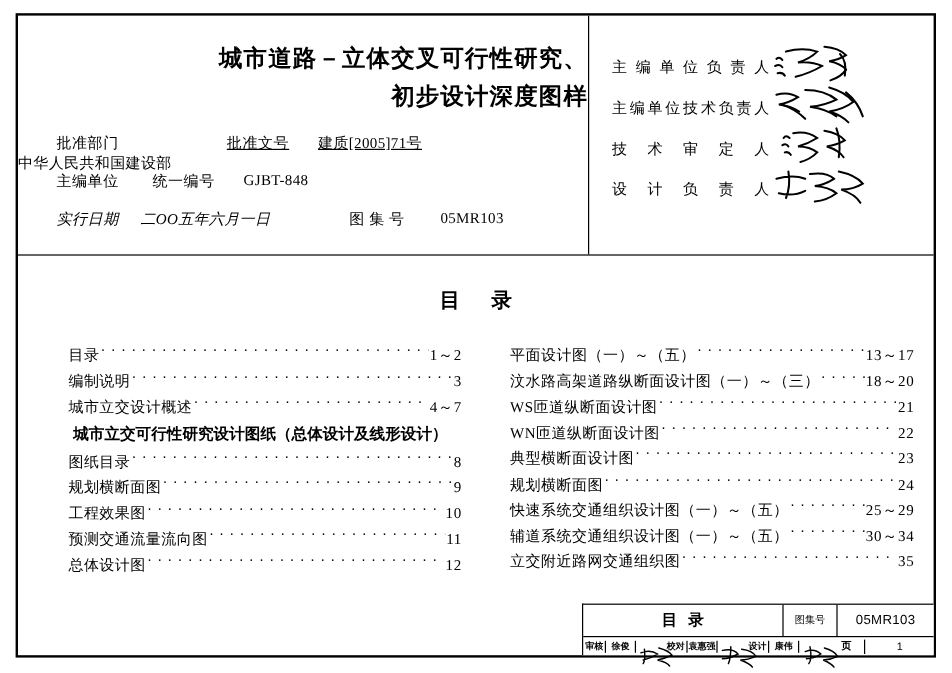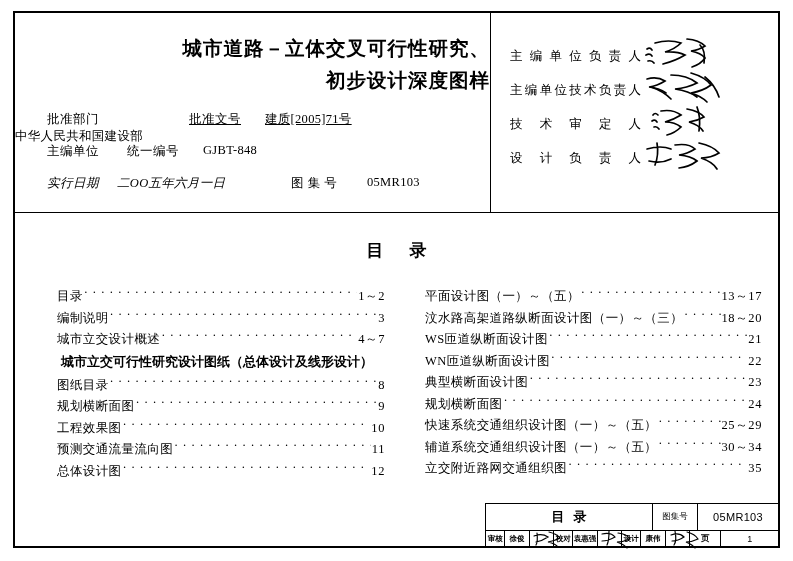--- a/index.html
+++ b/index.html
@@ -252,20 +252,21 @@
     display: flex;
     align-items: center;
     justify-content: center;
     font-family: "Liberation Sans", sans-serif;
     font-size: 11px;
     letter-spacing: 0.3px;
   }
   .tb-lower {
     display: flex;
     height: 15px;
+    align-items: center;
   }
   .tb-cell {
     display: flex;
     align-items: center;
     justify-content: center;
     font-family: "DejaVu Sans", sans-serif;
     font-weight: bold;
     font-size: 7.5px;
     border-right: 1px solid #000;
     box-sizing: border-box;

